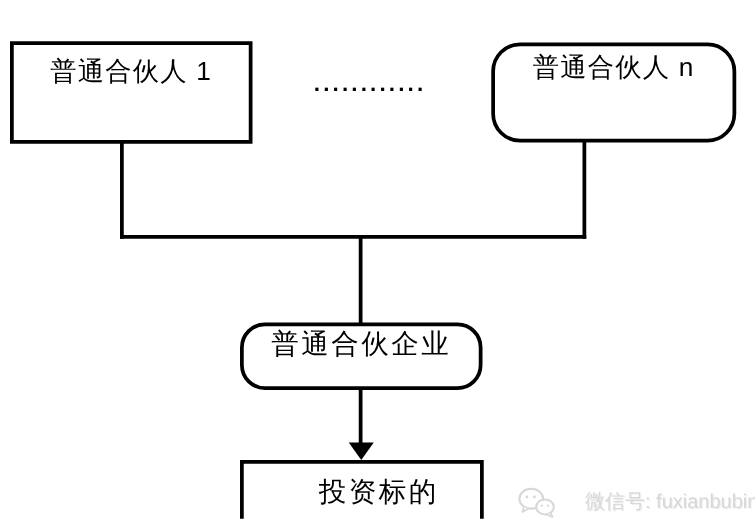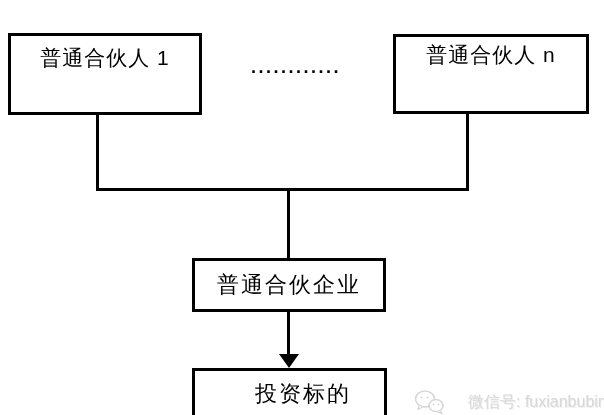--- a/index.html
+++ b/index.html
@@ -20,22 +20,22 @@
     color: #000000;
     display: flex; flex-direction: column;
     align-items: center;
     text-align: center;
   }
   .node .label { font-size: 21px; line-height: 28px; letter-spacing: 1px; }
   .node .label-lg { font-size: 22px; line-height: 28px; letter-spacing: 2px; }
   .node .sublabel { font-size: 18px; line-height: 25px; font-weight: 600; }
 
   #box-gp1   { left: 8px;   top: 17px;  width: 194px; height: 82px; justify-content: flex-start; padding-top: 8px; }
-  #box-gpn   { left: 393px; top: 18px;  width: 196px; height: 80px; justify-content: flex-start; padding-top: 4px; }
-  #box-ent   { left: 192px; top: 242px; width: 194px; height: 54px; justify-content: center; }
+  #box-gpn   { left: 393px; top: 18px;  width: 196px; height: 80px; justify-content: flex-start; padding-top: 4px; border-radius: 23px; }
+  #box-ent   { left: 192px; top: 242px; width: 194px; height: 54px; justify-content: flex-start; border-radius: 20px; }
   #box-tgt   { left: 192px; top: 352px; width: 195px; height: 52px; justify-content: center; padding-left: 27px; }
 
   .dots {
     position: absolute; left: 251px; top: 41px;
     font-size: 18px; font-weight: 700; color: #000000;
     letter-spacing: 2.5px; line-height: 20px;
     white-space: nowrap;
   }
 
   .line { position: absolute; background: #000000; }

